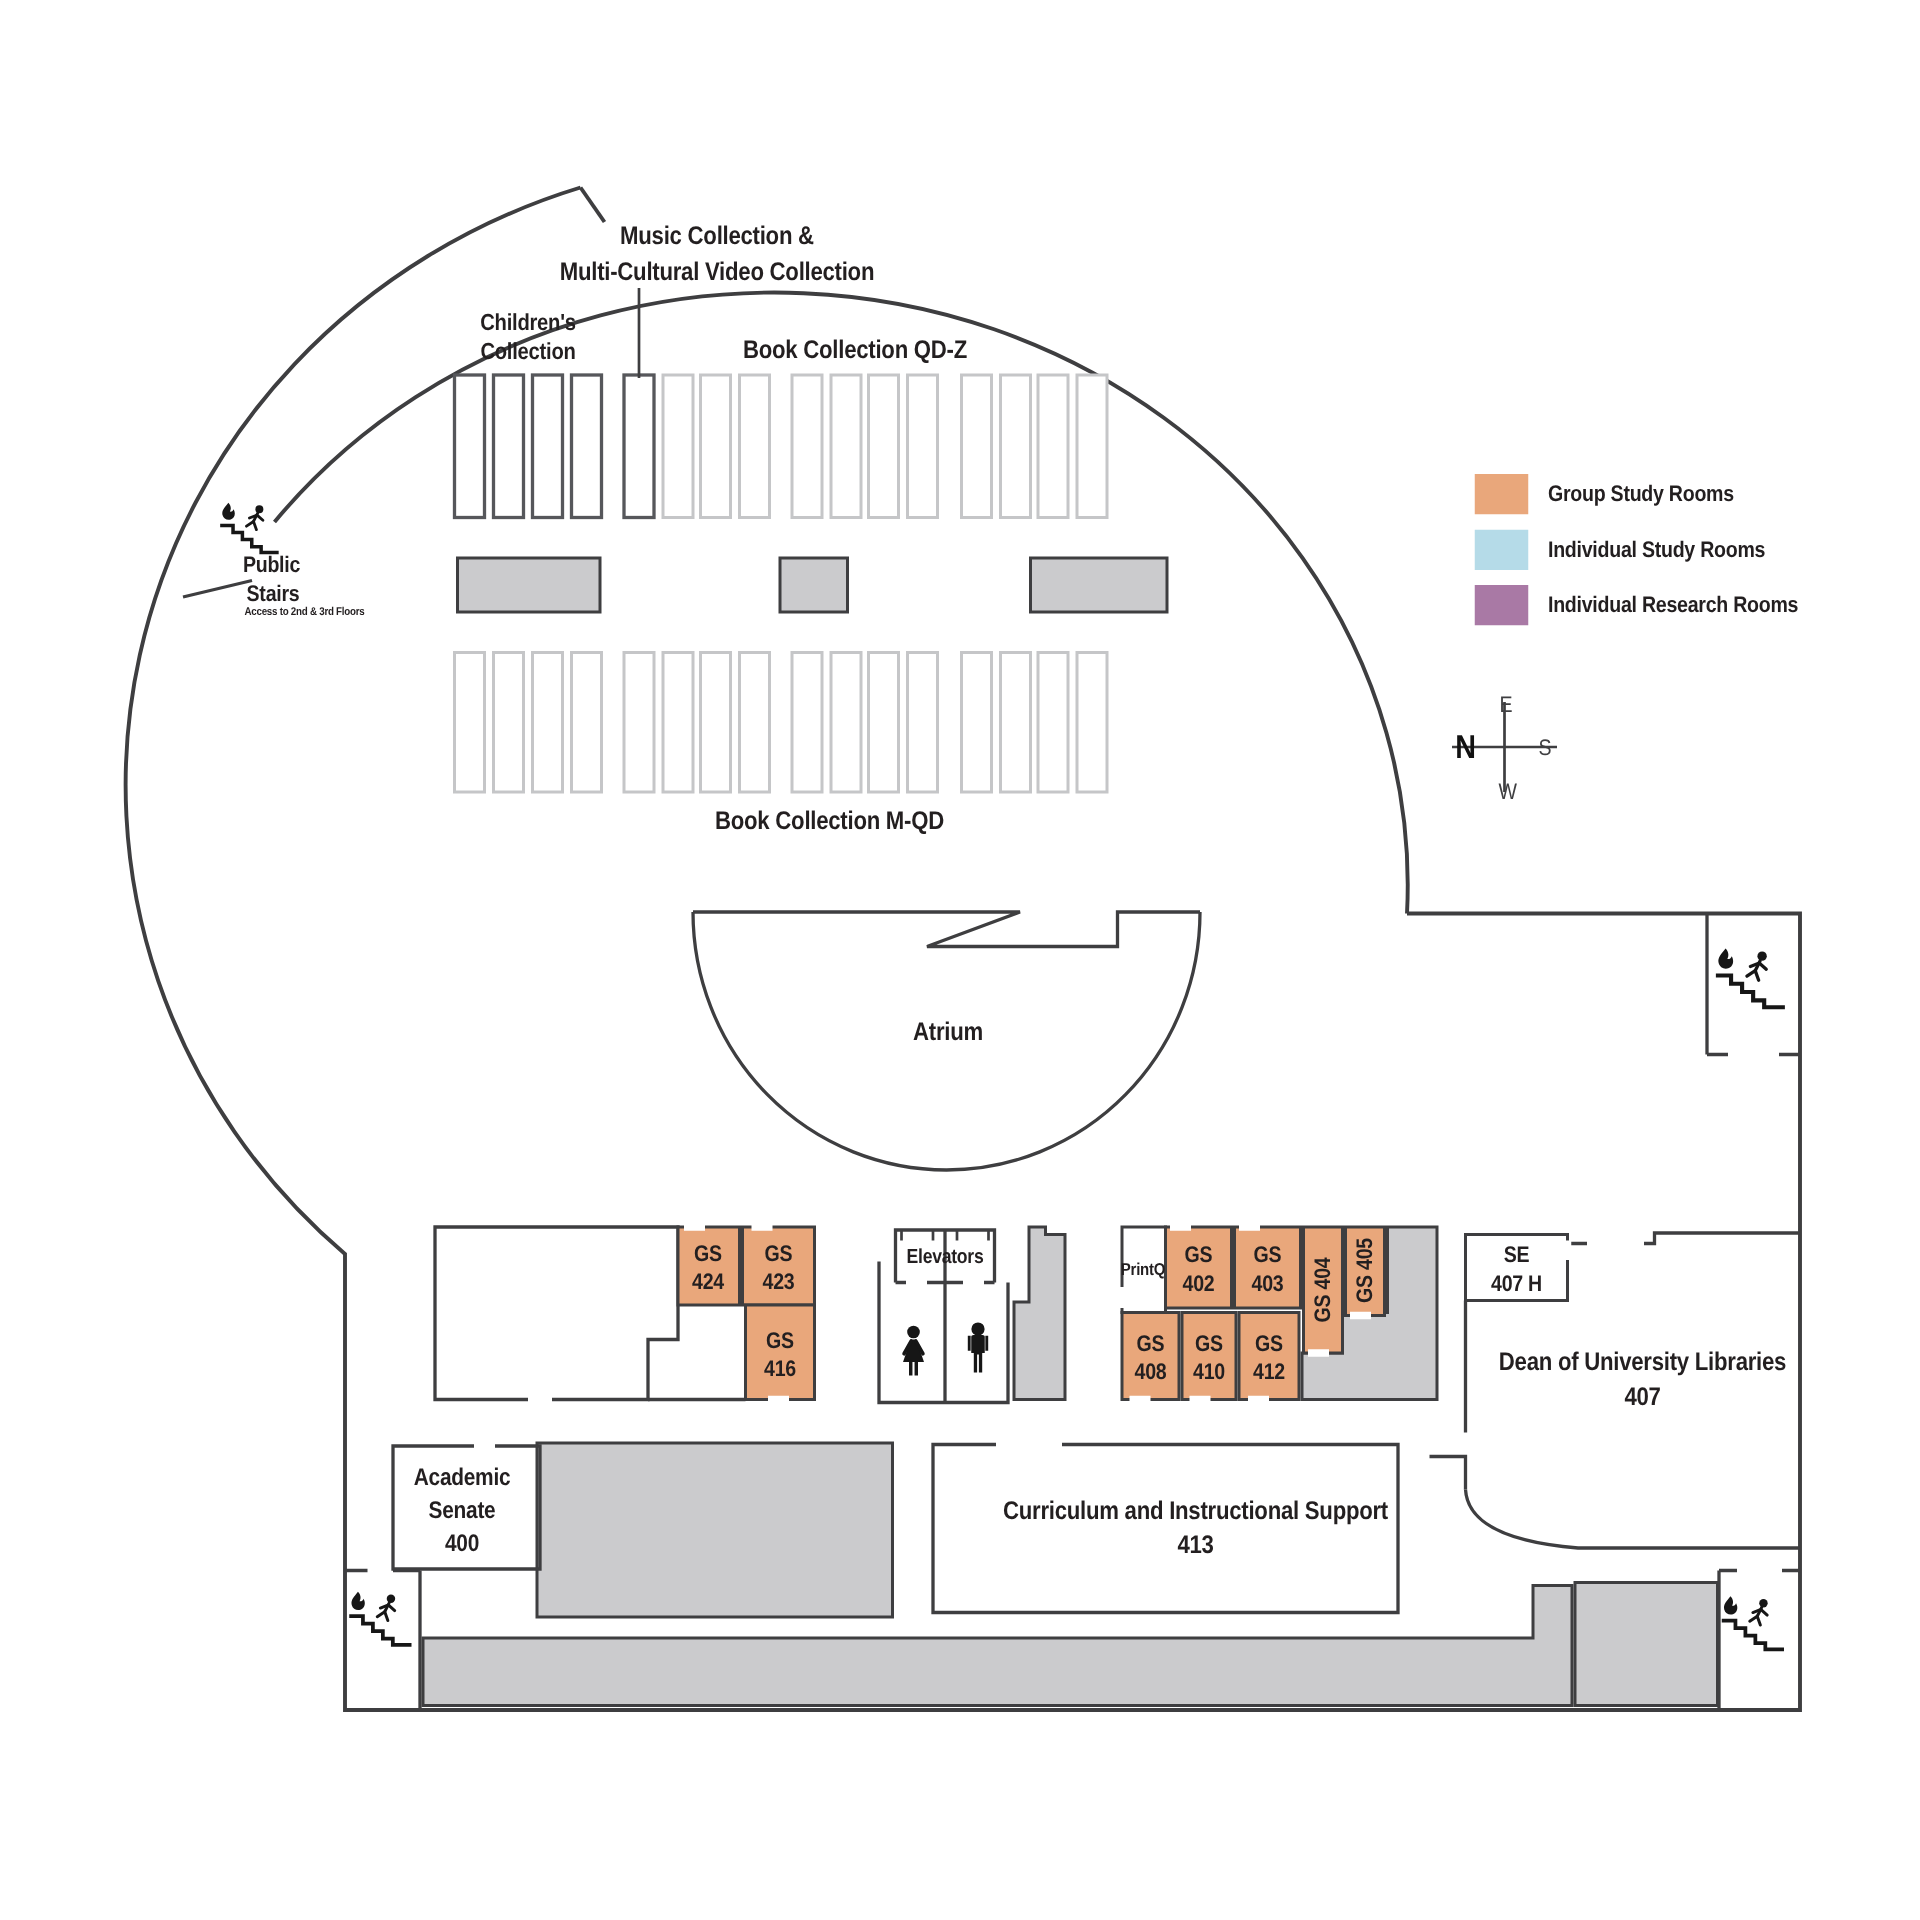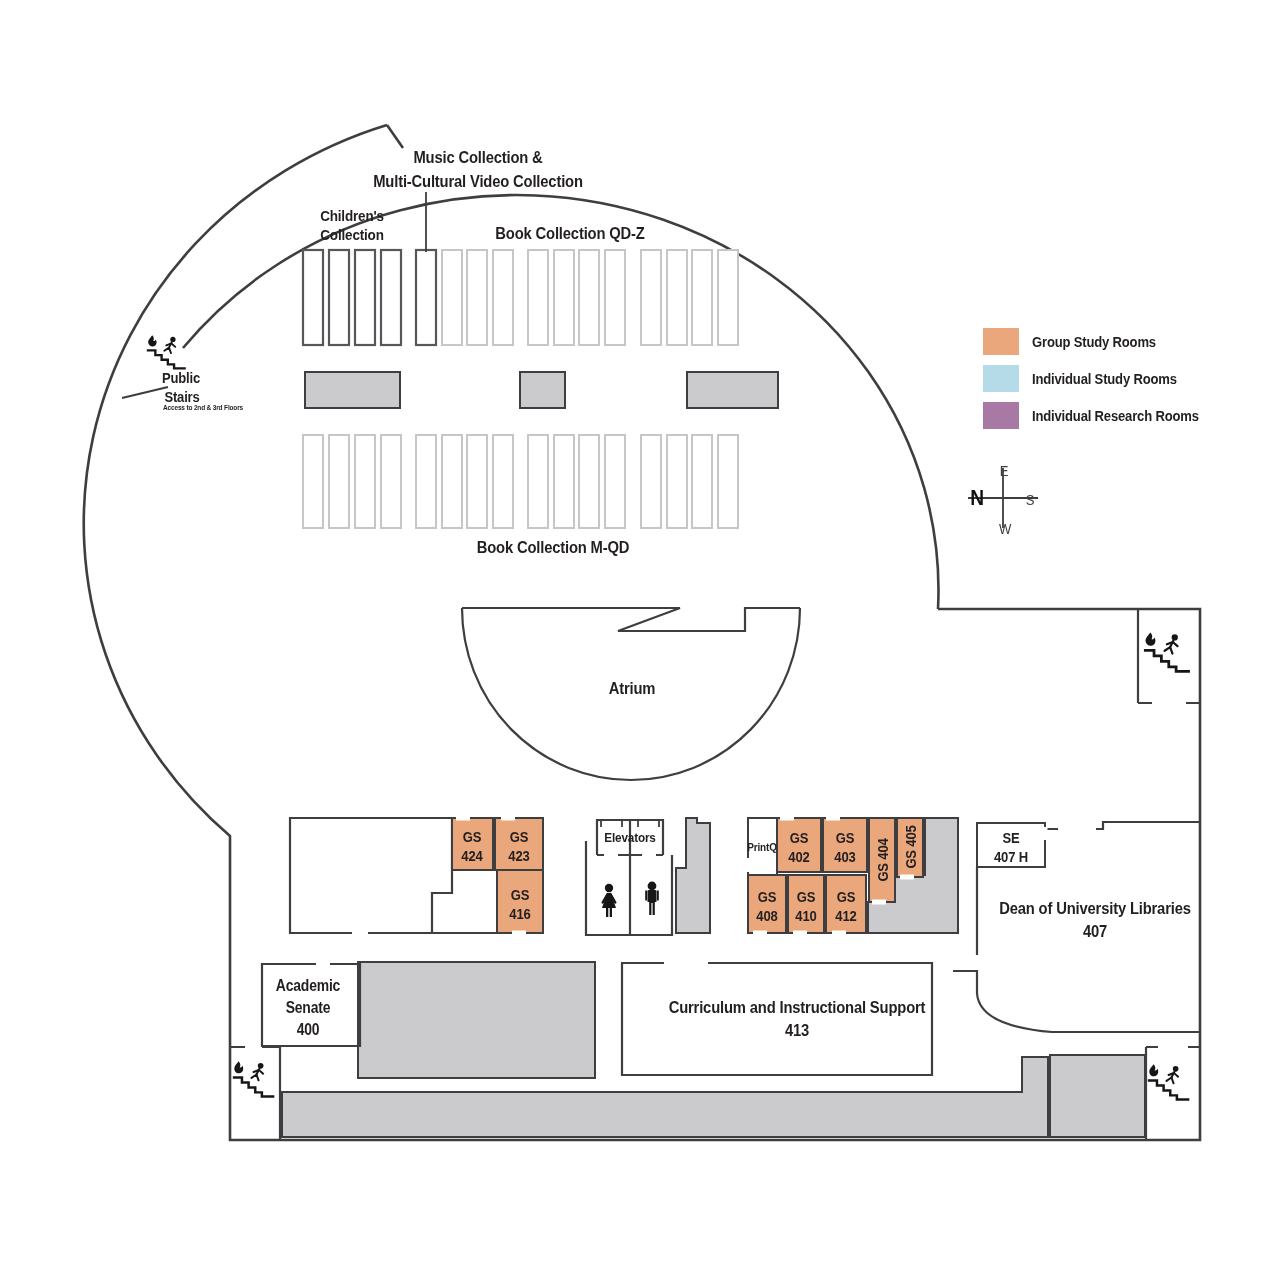--- a/index.html
+++ b/index.html
@@ -20,21 +20,21 @@
   .icon-stroke{stroke:#161616;stroke-width:2.4;fill:none;stroke-linecap:round;}
   .icon-step{stroke:#161616;stroke-width:3;fill:none;}
   
   .lbl{position:absolute;font-weight:700;white-space:nowrap;line-height:1;
        transform:translate(-50%,-50%) scale(0.87,1);letter-spacing:-0.2px;}
   .lbl-left{transform:translate(0,-50%) scale(0.87,1);transform-origin:left center;}
   .lbl-vert{transform:translate(-50%,-50%) rotate(-90deg) scale(0.87,1);}
   .compass-n{font-size:22px;font-weight:700;color:#111111;}
   .compass-sub{font-size:15px;font-weight:400;color:#3F3F41;}
   
-  .legend{position:absolute;left:983px;top:328px;}
+  .legend{position:absolute;left:983px;top:316px;}
   .legend-row{display:flex;align-items:center;gap:13px;margin-bottom:10px;height:27px;}
   .legend-text{font-weight:700;font-size:15px;display:inline-block;white-space:nowrap;
                transform:scaleX(0.87);transform-origin:left center;letter-spacing:-0.2px;}
 </style>
 </head>
 <body>
 
 <div class="plan">
 
   <svg class="plan-svg" width="1280" height="1280" viewBox="0 0 1280 1280">

